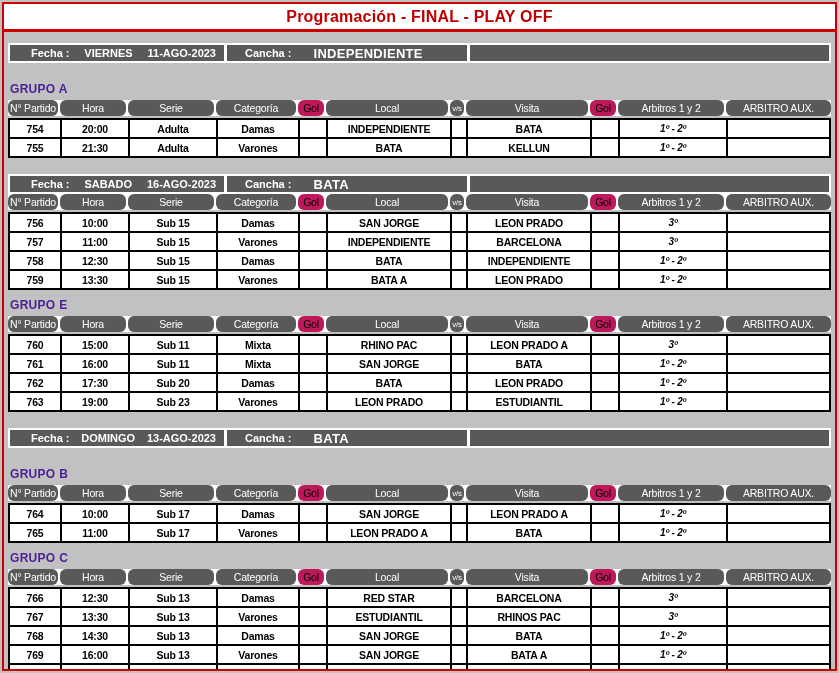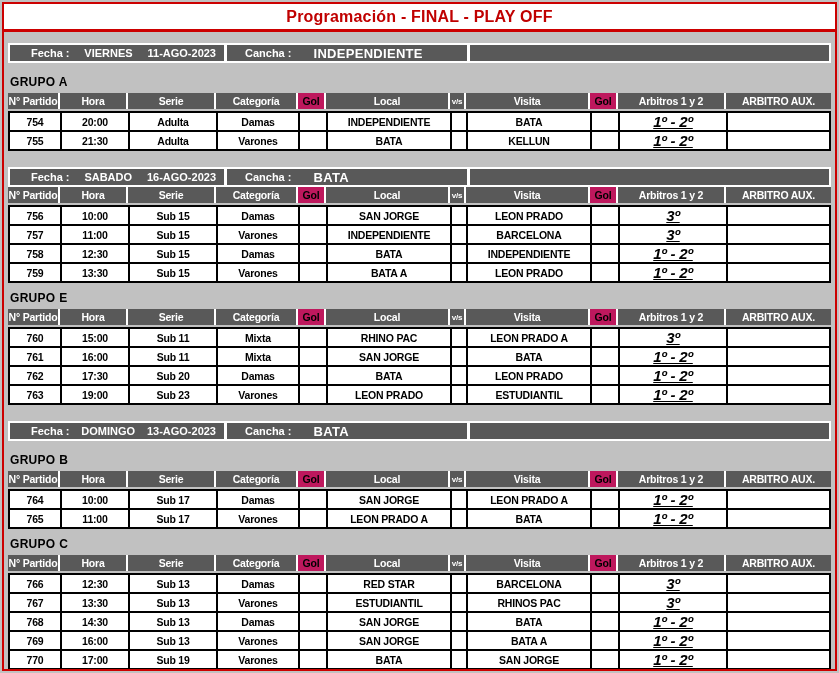--- a/index.html
+++ b/index.html
@@ -37,55 +37,55 @@
   .seg { background:#595959; color:#FFFFFF; display:flex; align-items:center; }
   .seg-a { width:214px; justify-content:space-between; padding:0 8px 0 21px; }
   .seg-b { width:240px; padding:0 0 0 18px; }
   .seg-c { flex:1; }
   .seg .lbl { font-size:11px; font-weight:bold; }
   .seg .day, .seg .date { font-size:11px; font-weight:bold; }
   .seg .venue { font-size:13px; font-weight:bold; margin-left:22px; letter-spacing:0.3px; }
 
   
   .group-label {
-    font-size:12px; font-weight:bold; color:#000000;
-    margin:12px 0 4px 2px; letter-spacing:0.3px;
+    font-size:12px; font-weight:bold; color:#4c1d95;
+    margin:19px 0 4px 2px; letter-spacing:0.3px;
   }
   .group.sibling .group-label { margin-top:8px; }
 
   .cols {
     display:grid;
     grid-template-columns:50px 66px 86px 80px 26px 122px 14px 122px 26px 106px 1fr;
     column-gap:2px;
   }
   .thead { background:#FFFFFF; margin-bottom:2px; }
   .hcell {
     background:#595959; color:#FFFFFF;
-    height:16px; font-size:10.5px; font-weight:bold; letter-spacing:-0.2px;
+    height:16px; font-size:10.5px; font-weight:normal; letter-spacing:-0.2px;
     display:flex; align-items:center; justify-content:center;
-    overflow:hidden; white-space:nowrap;
+    overflow:hidden; white-space:nowrap;border-radius:6px;
   }
   .thead > .hcell:nth-child(5), .thead > .hcell:nth-child(9) {
     background:#be185d; color:#000;
   }
   .thead > .hcell:nth-child(7) { font-size:8px; }
 
   .tbody {
     background:#000;
     border:2px solid #000;
     row-gap:2px;
     grid-auto-rows:17px;
   }
   .cell {
     background:#FFFFFF; color:#000;
     font-size:10.5px; font-weight:bold; letter-spacing:-0.2px;
     display:flex; align-items:center; justify-content:center;
     overflow:hidden; white-space:nowrap;
   }
-  .tbody > .cell:nth-child(11n+10) { font-style:italic; font-size:15px;text-decoration:underline; }
+  .tbody > .cell:nth-child(11n+10) { font-style:italic; font-size:10px; }
 </style>
 </head>
 <body>
 
 <div class="page">
   <div class="title-box">
     <span>Programación - FINAL - PLAY OFF</span>
   </div>
   <div class="content" id="content">
   <div class="fecha-bar">

